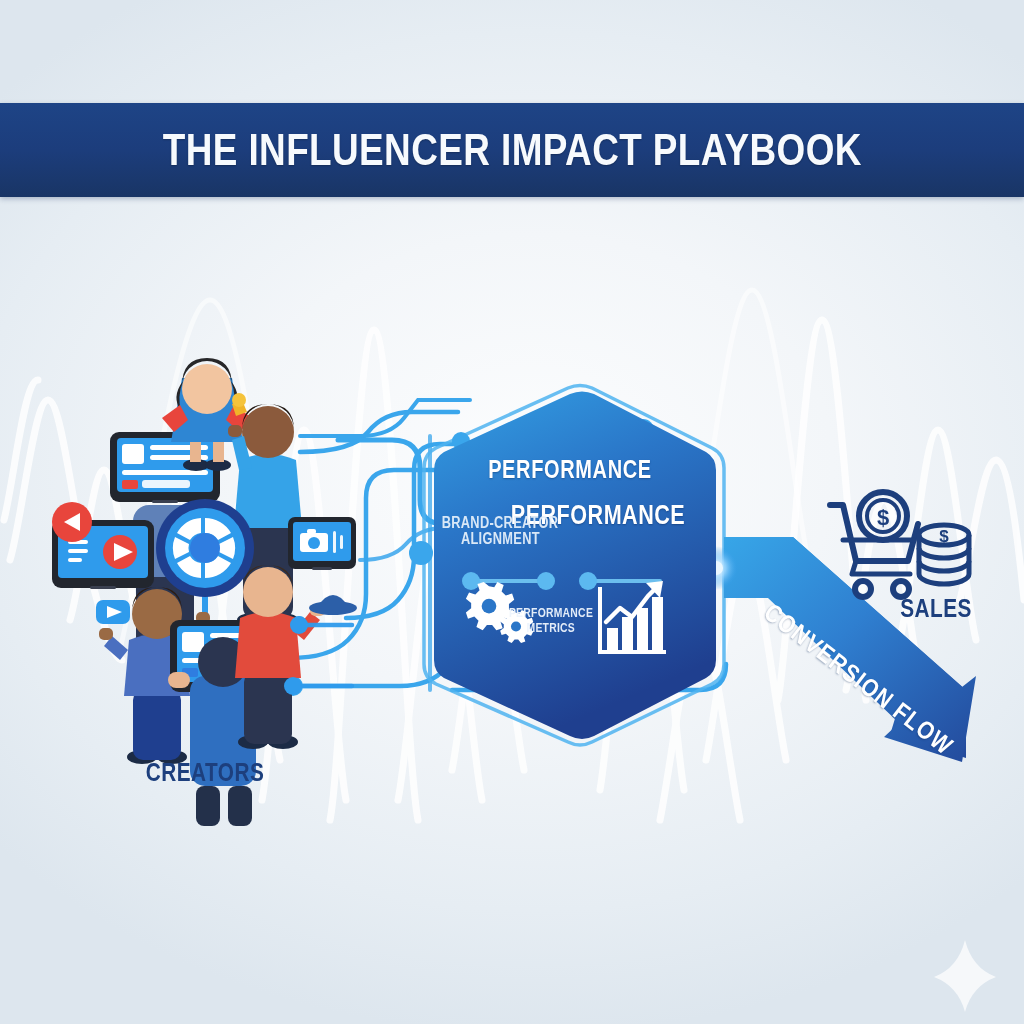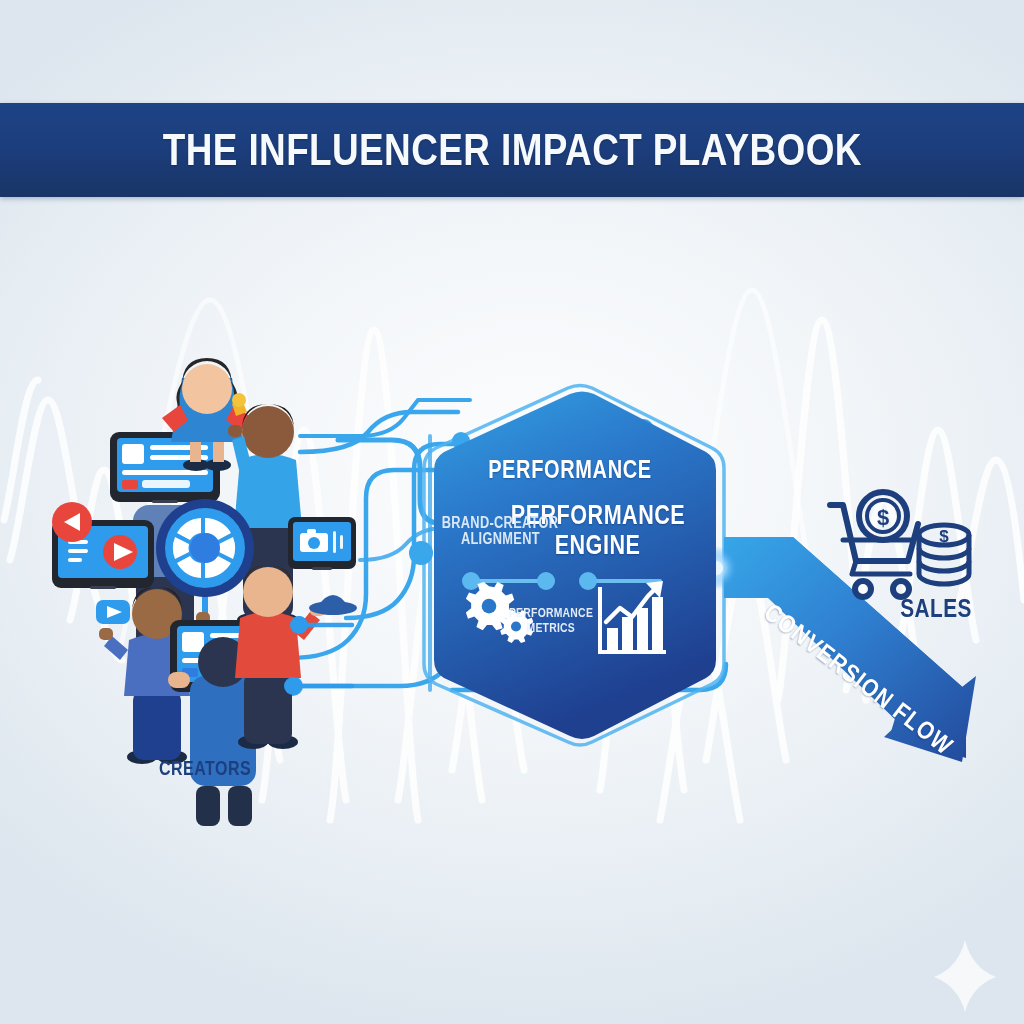--- a/index.html
+++ b/index.html
@@ -40,21 +40,21 @@
     font-family:"Liberation Sans", sans-serif;
     font-weight:bold;
     transform:scaleX(.80);
     white-space:nowrap;
     display:inline-block;
   }
 
   #creators-label{
     position:absolute;left:205px;top:757px;
     transform:translateX(-50%);
-    color:#1d3f7d;font-size:20px;letter-spacing:.6px;
+    color:#1d3f7d;font-size:26px;letter-spacing:.6px;
     text-align:center;
   }
   #creators-label .cond{transform:scaleX(.80);}
 
   #sales-label{
     position:absolute;left:936px;top:593px;
     transform:translateX(-50%);
     color:#1d3f7d;font-size:26px;letter-spacing:.6px;
     text-align:center;
   }
@@ -424,21 +424,20 @@
   <div id="sales-label">
     <span class="cond">SALES</span>
   </div>
 
   <div id="hex-top-label">
     <span class="cond">PERFORMANCE</span>
   </div>
 
   <div id="hex-main-label">
     <div><span class="cond">PERFORMANCE</span></div>
-    <div><span class="cond">ENGINE</span></div>
   </div>
 
   <div id="hex-left-label">
     <div><span class="cond">BRAND-CREATOR</span></div>
     <div><span class="cond">ALIGNMENT</span></div>
   </div>
 
   <div id="hex-metrics-label">
     <div><span class="cond">PERFORMANCE</span></div>
     <div><span class="cond">METRICS</span></div>

